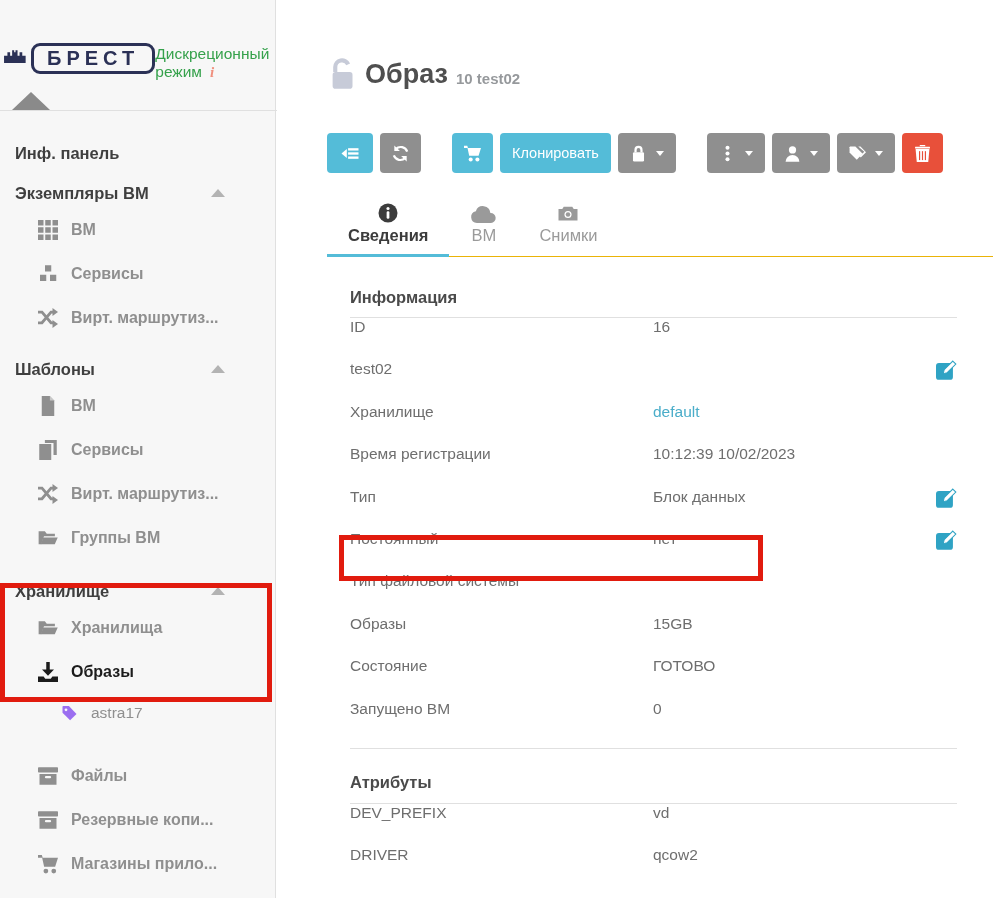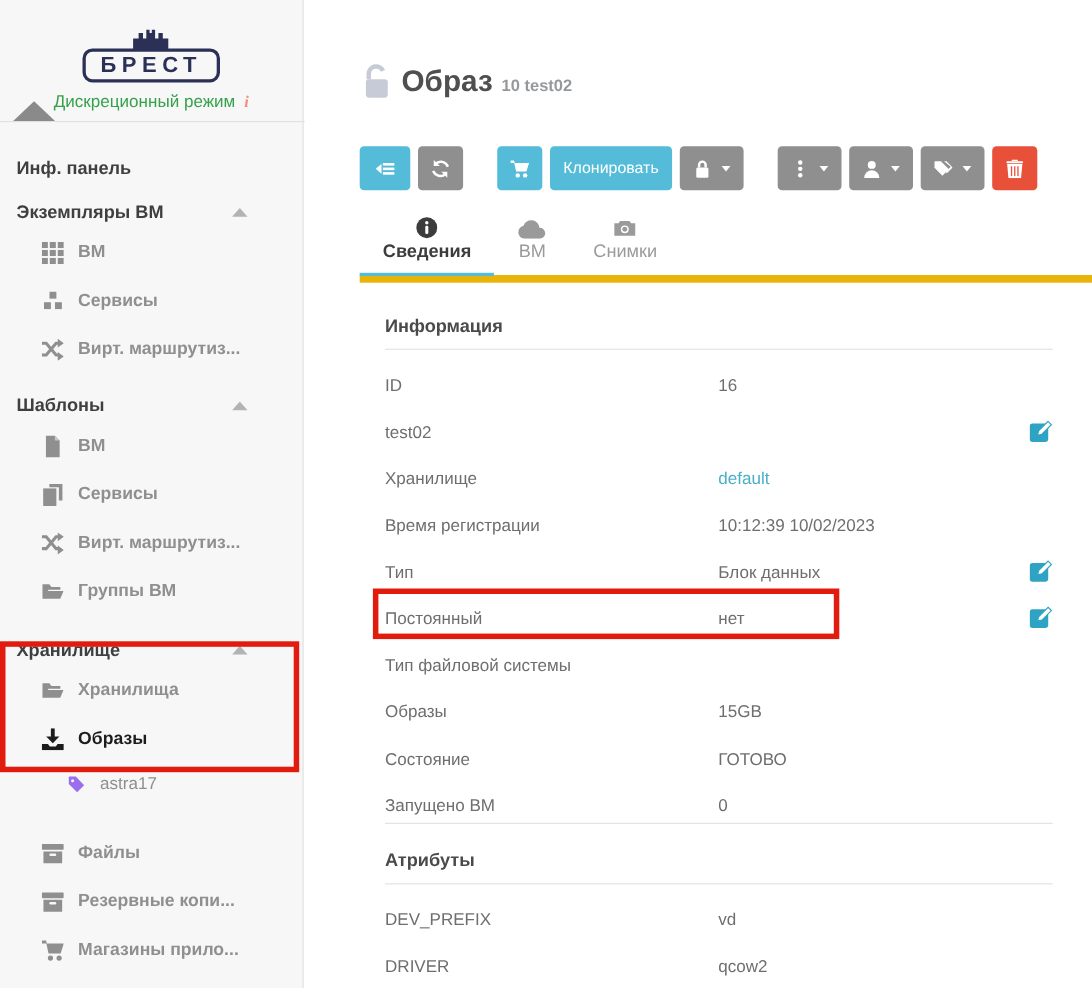--- a/index.html
+++ b/index.html
@@ -10,21 +10,21 @@
   }
   *{box-sizing:border-box;margin:0;padding:0}
   html,body{margin:0;padding:0}
   body{width:993px;height:898px;position:relative;overflow:hidden;background:#fff;
        font-family:"Liberation Sans",sans-serif;color:var(--txt);}
   svg{display:block}
 
   
   .sidebar{position:absolute;left:0;top:0;width:276px;height:898px;background:var(--side-bg);
            border-right:1px solid var(--line);}
-  .brand{height:110px;display:flex;flex-direction:column;align-items:center;padding-top:25px}
+  .brand{height:110px;display:flex;flex-direction:row;align-items:center;padding-top:6px}
   .castle{width:46px;height:21px;margin-bottom:-2px;color:var(--navy)}
   .logo-box{border:3px solid var(--navy);border-radius:9px;padding:1px 13px;color:var(--navy);
             font-size:20px;font-weight:bold;letter-spacing:5px;background:var(--side-bg)}
   .mode-line{margin-top:9px;font-size:15.5px;color:var(--green)}
   .info-i{color:var(--salmon);font-family:"Liberation Serif",serif;font-style:italic;font-weight:bold;
           margin-left:8px;font-size:15px}
   .scroll-tri{position:absolute;left:12px;top:92px;width:0;height:0;
               border-left:19px solid transparent;border-right:19px solid transparent;
               border-bottom:18px solid #8a8a8a}
   .side-nav{position:absolute;top:110px;left:0;right:0;padding-top:28px}
@@ -62,36 +62,36 @@
   .tb-btn.gray{background:var(--btn-gray)}
   .tb-btn.red{background:var(--red)}
   .tb-btn .tb-icon{width:17px;height:17px}
   .tb-btn .tb-icon svg{width:100%;height:100%}
   .tb-btn .tb-icon.wide{width:22px}
   .caret-down{width:0;height:0;border-left:4.5px solid transparent;border-right:4.5px solid transparent;
               border-top:5px solid #fff;margin-left:9px}
   .gap-s{margin-left:7px}.gap-l{margin-left:31px}
 
   .tabs{position:absolute;left:50px;top:196px;right:0;height:61px;display:flex;align-items:flex-end;
-        border-bottom:7px solid #eab308}
+        border-bottom:1px solid #eab308}
   .tab{display:inline-flex;flex-direction:column;align-items:center;justify-content:flex-end;
        padding:0 21px 9px;cursor:pointer;color:#9a9a9a;margin-bottom:-1px;border-bottom:3px solid transparent}
   .tab .t-icon{height:22px;display:flex;align-items:flex-end;margin-bottom:3px}
   .tab .t-icon svg{height:20px;width:20px}
   .tab .t-icon.cloud svg{width:27px;height:18px}
   .tab .t-icon.cam svg{width:22px;height:19px}
   .tab-label{font-size:16.5px}
   .tab.active{color:#3c3c3c;border-bottom-color:var(--accent)}
   .tab.active .tab-label{font-weight:bold}
 
   .content{position:absolute;left:73px;top:270px;right:36px}
   .sec-head{font-size:16.5px;font-weight:bold;color:#4a4a4a;padding:16px 0 9px;line-height:22px;
             border-bottom:1px solid var(--line)}
   .sec-head.attrs{padding-top:22px;padding-bottom:10px}
-  .row{display:flex;align-items:flex-end;height:42.4px;font-size:15.5px}
+  .row{display:flex;align-items:flex-start;height:42.4px;font-size:15.5px}
   .row-label{width:303px;flex:0 0 303px}
   .row-value{flex:1}
   .row-value.link{color:var(--link);cursor:pointer}
   .edit-btn{width:21px;height:21px;cursor:pointer;color:var(--edit);flex:0 0 auto}
   .edit-btn svg{width:100%;height:100%}
   .edit-btn .pencil{fill:#fff;stroke:var(--edit);stroke-width:.9}
   .tbl-divider{border-top:1px solid var(--line);margin-top:6px}
 
   
   .cut-side{fill:var(--side-bg)} .cut-white{fill:#fff} .cut-red{fill:var(--red)}

